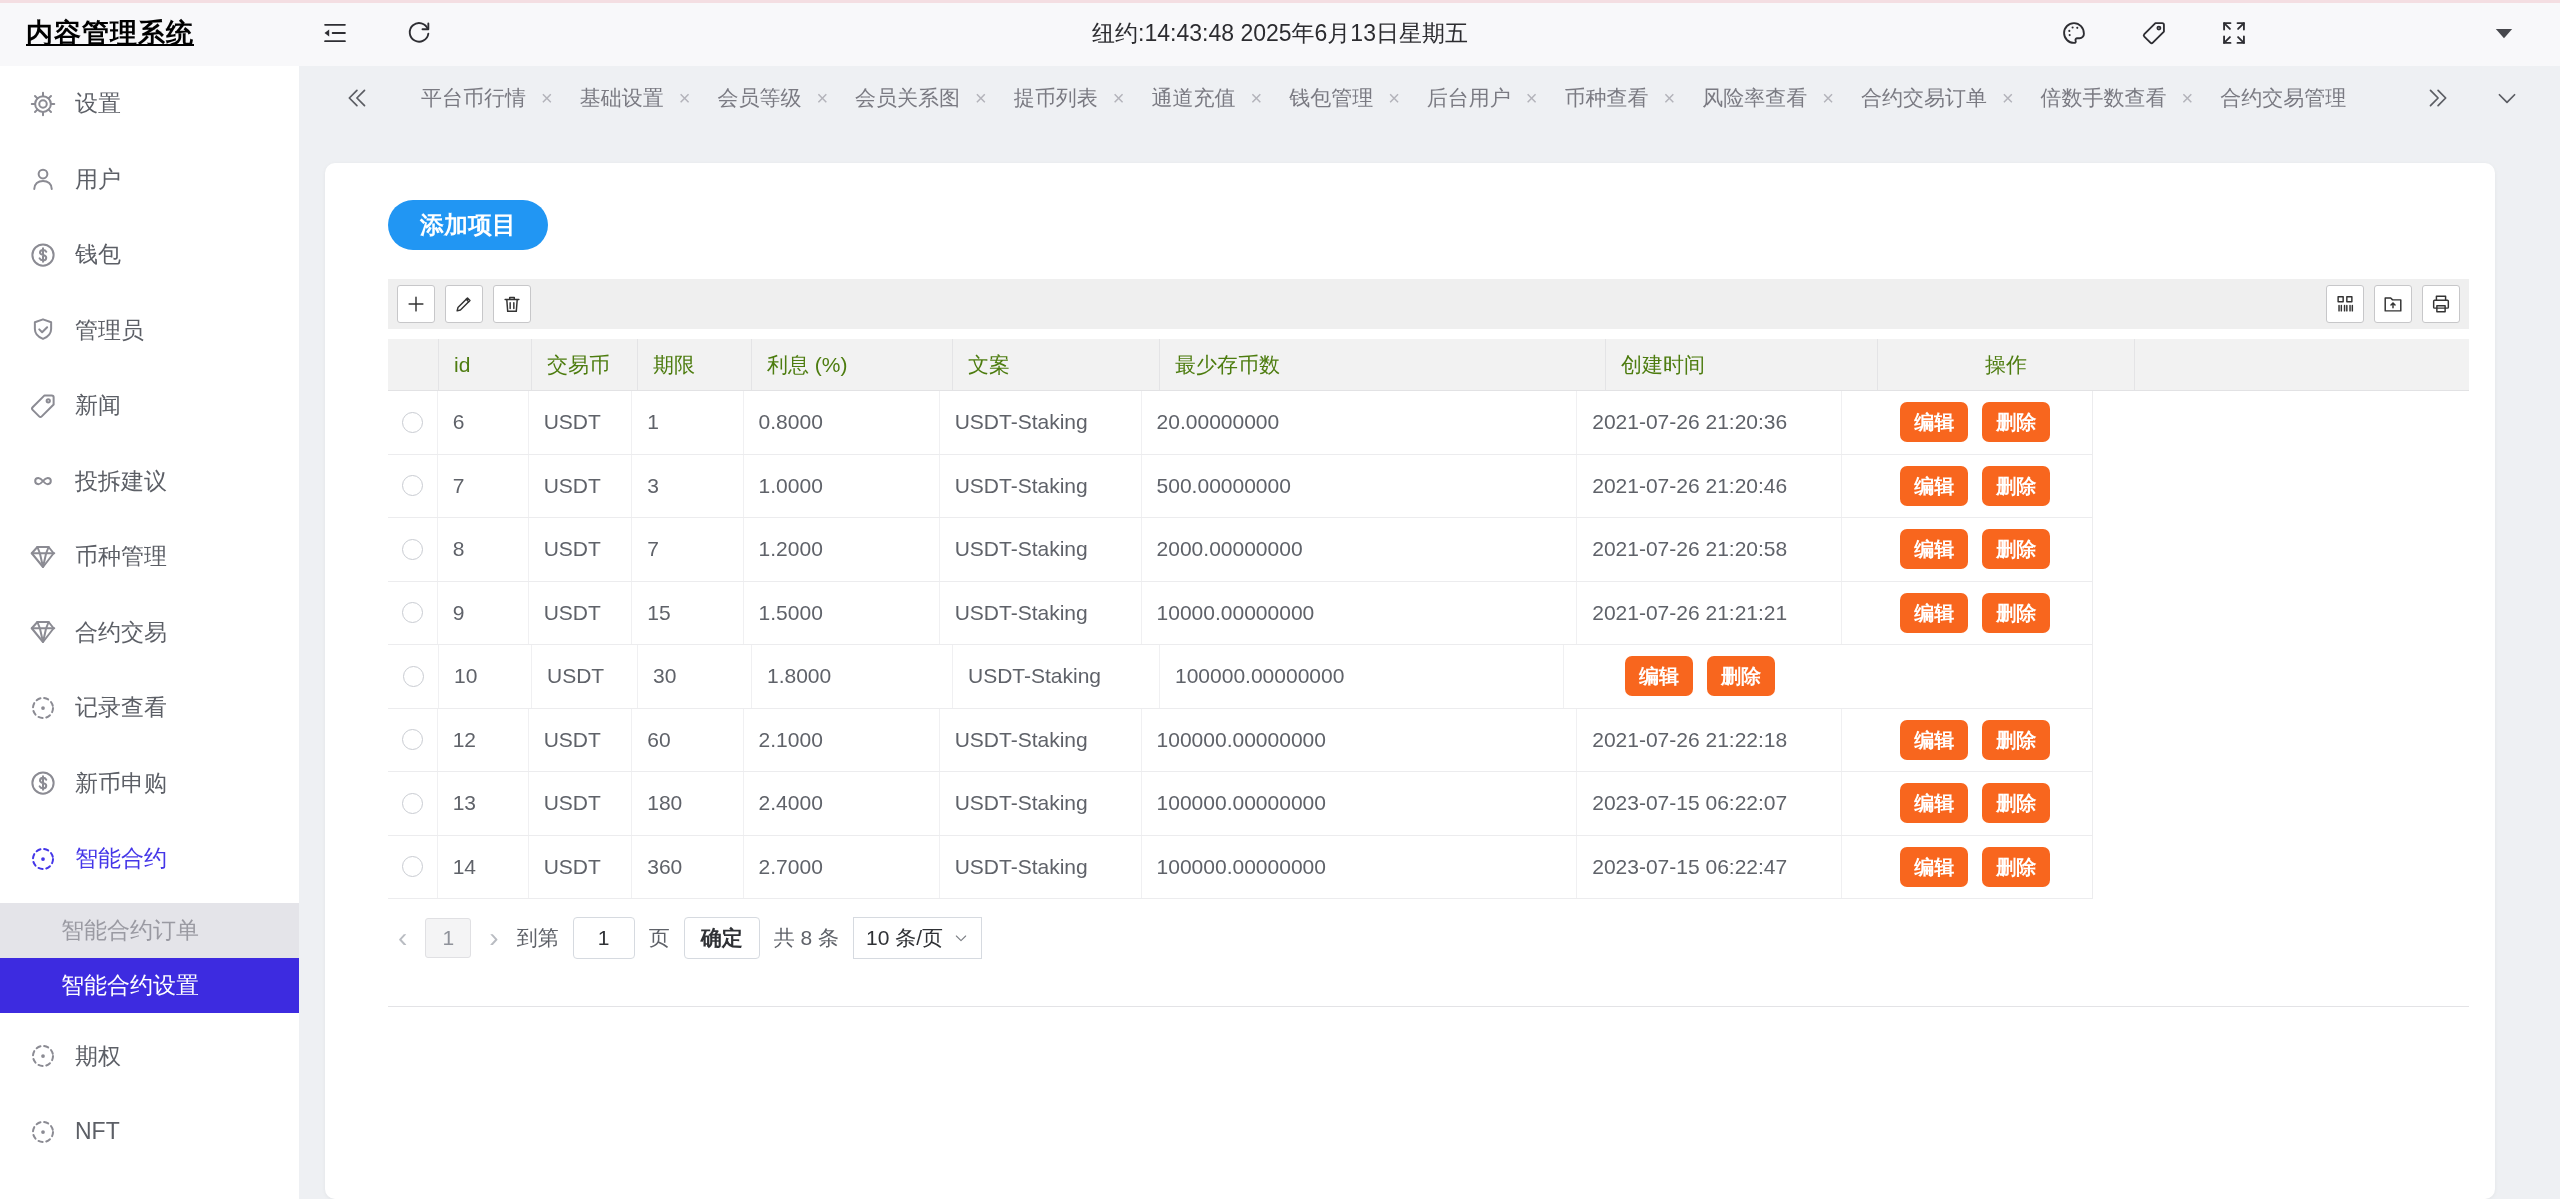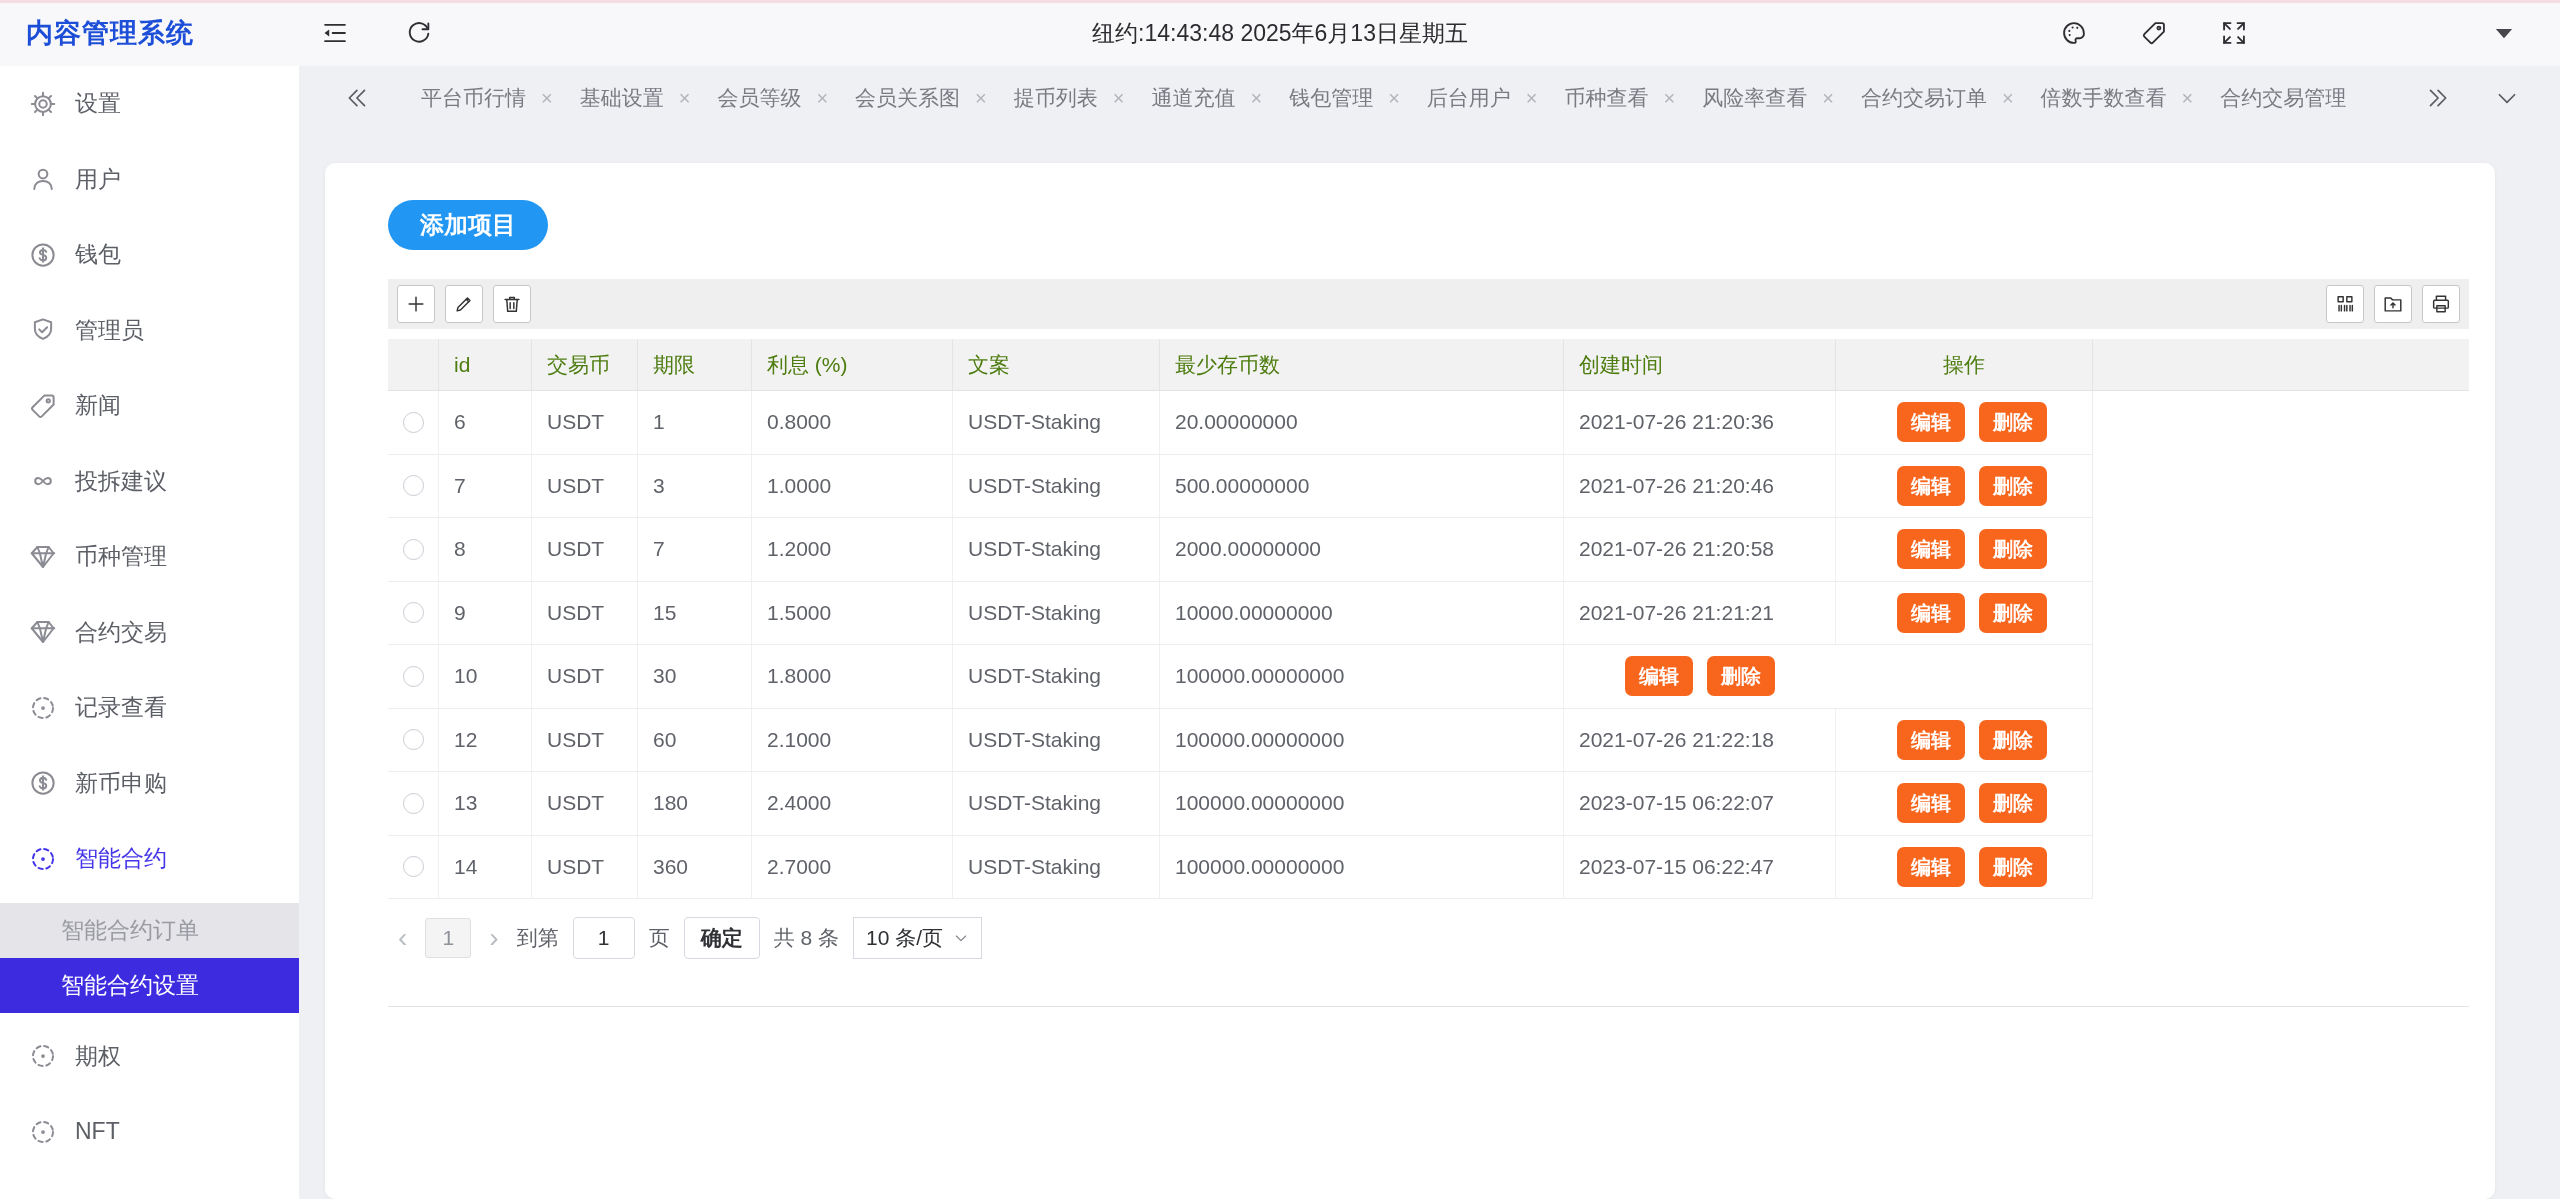--- a/index.html
+++ b/index.html
@@ -3,21 +3,21 @@
 <meta charset="utf-8">
 <style>
   * { margin:0; padding:0; box-sizing:border-box; }
   html,body { background:#eef0f3; }
   body { font-family:"Liberation Sans","DejaVu Sans",sans-serif; }
   .screen { position:relative; width:2560px; height:1199px; overflow:hidden; background:#eef0f3; }
   .top-accent { position:absolute; top:0; left:0; right:0; height:3px; background:#f4dee2; z-index:9; }
 
   
   .topbar { position:absolute; top:0; left:0; right:0; height:66px; background:#f8f8fa; display:flex; align-items:center; z-index:5; }
-  .brand { width:299px; padding-left:26px; font-size:27px; font-weight:bold; color:#1d4ed8; letter-spacing:1px; }
+  .brand { width:299px; padding-left:26px; font-size:27px; font-weight:bold; color:#000000; letter-spacing:1px;text-decoration:underline; }
   .tb-left { display:flex; align-items:center; gap:56px; margin-left:22px; color:#2e2e33; }
   .tb-left .icn svg, .tb-right .icn svg { width:28px; height:28px; display:block; }
   .clock { position:absolute; left:50%; transform:translateX(-50%); font-size:23px; color:#2c2c30; white-space:nowrap; }
   .tb-right { margin-left:auto; display:flex; align-items:center; gap:52px; margin-right:42px; color:#2e2e33; }
   .tb-caret { margin-left:190px; color:#46474c; }
   .tb-caret svg { width:24px; height:24px; display:block; }
   .icn { cursor:pointer; display:flex; }
 
   
   .layout { position:absolute; top:66px; left:0; right:0; bottom:0; display:flex; }
@@ -55,21 +55,21 @@
   .tool-group { display:flex; gap:10px; }
   .tool-btn { width:38px; height:38px; background:#fff; border:1px solid #c7c7c9; border-radius:3px; display:flex; align-items:center; justify-content:center; color:#333; cursor:pointer; }
   .tool-btn svg { width:22px; height:22px; }
 
   .thead { display:flex; align-items:center; height:52px; background:#f2f2f2; margin-top:10px; border-bottom:1px solid #e2e2e4; }
   .th { font-size:21px; color:#4d7c0f; padding-left:15px; height:100%; display:flex; align-items:center; border-left:1px solid #e4e4e6; }
   .th.first { border-left:none; }
   .th.center { justify-content:center; padding-left:0; }
   .th.fill { flex:1; }
   .c0{width:50px;} .c1{width:93px;} .c2{width:106px;} .c3{width:114px;} .c4{width:201px;}
-  .c5{width:207px;} .c6{width:404px;} .c7{width:272px;} .c8{width:257px;}
+  .c5{width:207px;} .c6{width:404px;} .c7{width:272px;margin-left:42px;} .c8{width:257px;}
 
   .trow { display:flex; align-items:center; height:63.5px; width:1705px; border-bottom:1px solid #ececee; border-right:1px solid #ececee; }
   .td { font-size:21px; color:#5f6269; padding-left:15px; height:100%; display:flex; align-items:center; border-left:1px solid #f0f0f2; white-space:nowrap; overflow:hidden; }
   .td.first { border-left:none; justify-content:center; padding-left:0; }
   .td.actions { justify-content:center; padding-left:16px; gap:14px; }
   .radio { width:21px; height:21px; border:1.5px solid #c9ccd2; border-radius:50%; background:#fff; cursor:pointer; }
   .act-btn { background:#f8661e; color:#fff; border:none; border-radius:7px; font-size:20px; font-weight:bold; padding:10px 14px; line-height:1; cursor:pointer; font-family:inherit; }
 
   .pager { display:flex; align-items:center; gap:14px; height:50px; margin:14px 0 43px 6px; font-size:21px; color:#5f6269; }
   .pg-arrow { color:#b9bcc2; font-size:28px; line-height:1; cursor:pointer; padding:0 4px; }

